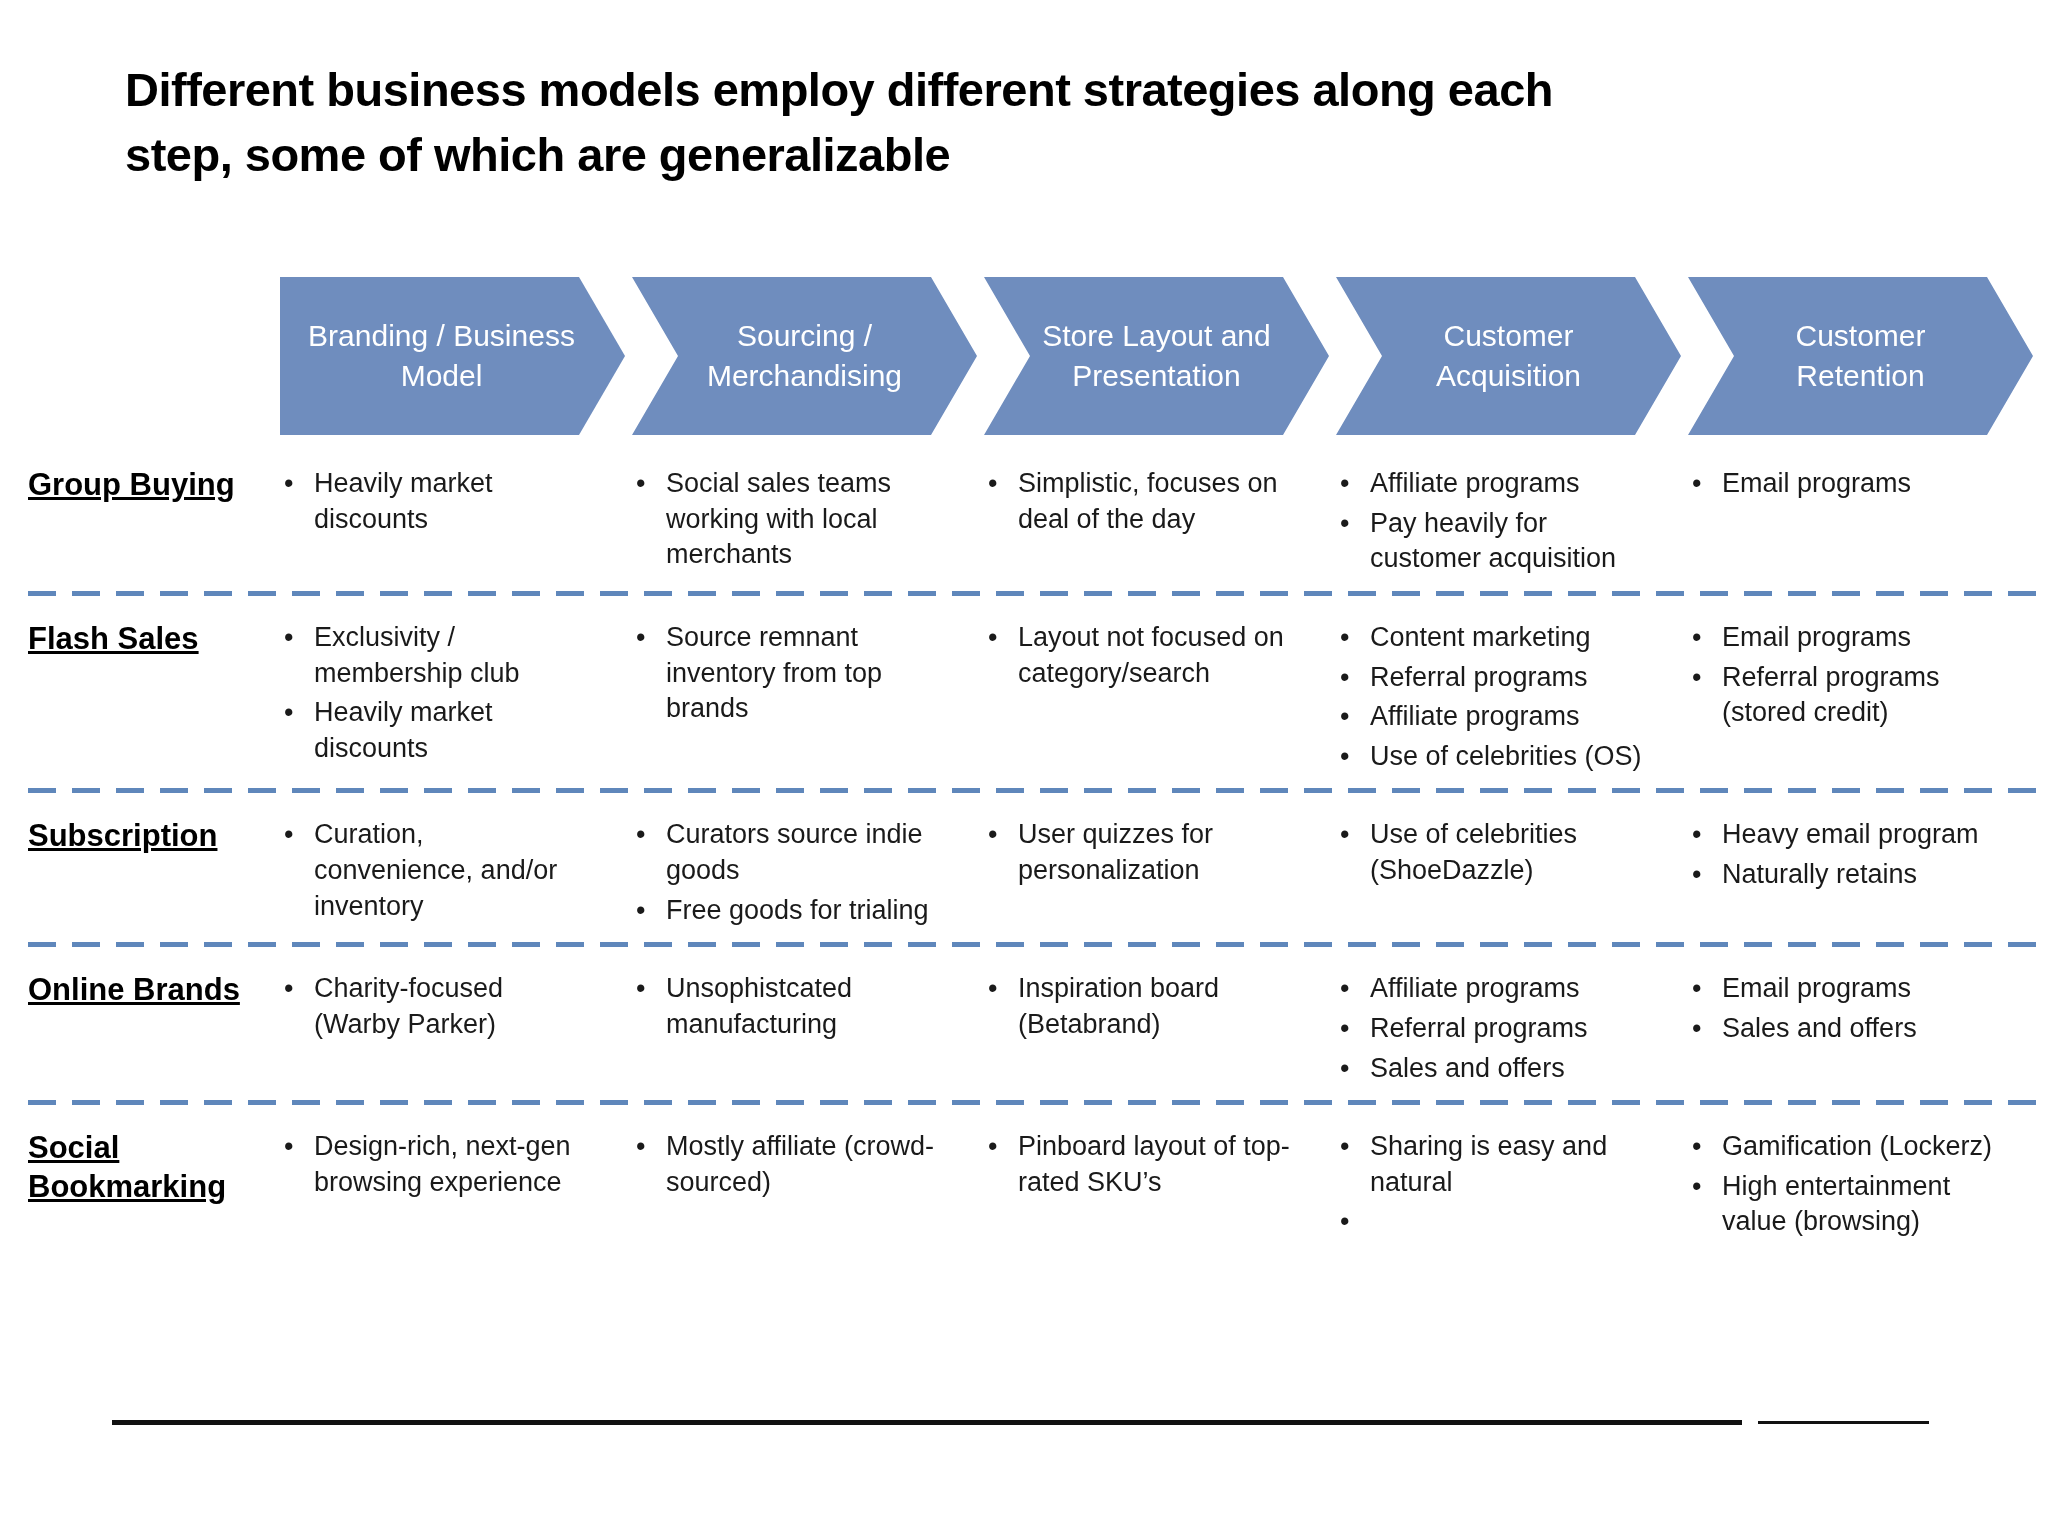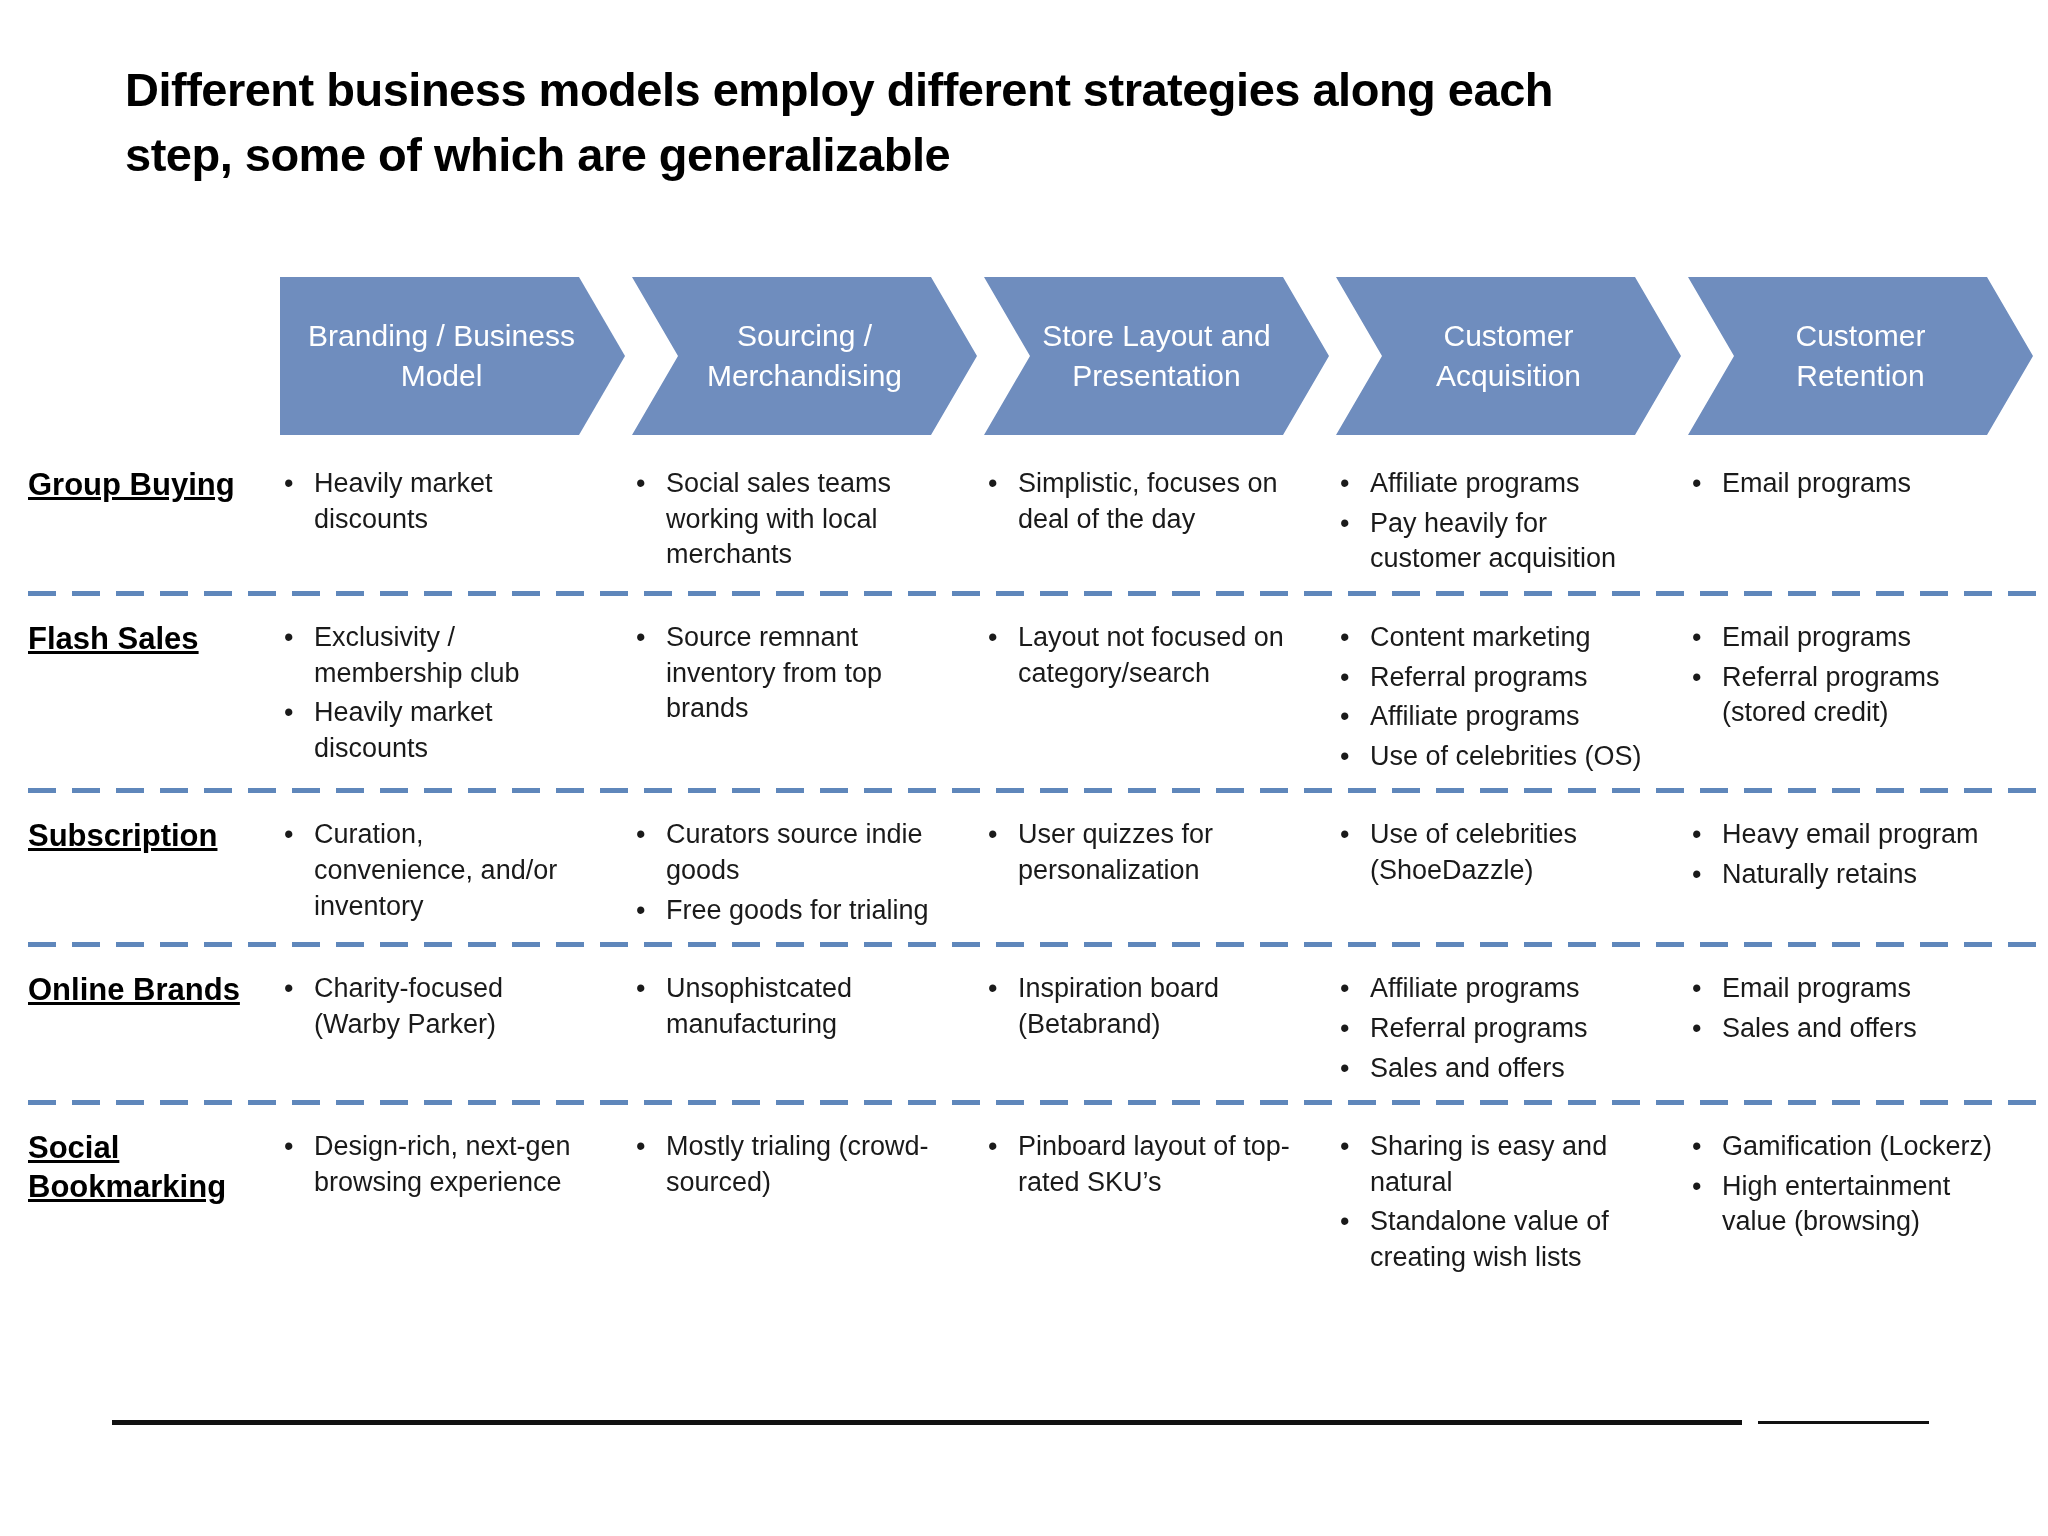--- a/index.html
+++ b/index.html
@@ -346,37 +346,36 @@
           <div class="row-label">Social Bookmarking</div>
           <div class="cell">
             <div class="bullet-item">
               <span class="bullet-marker">•</span>
               <span class="bullet-text">Design-rich, next-gen browsing experience</span>
             </div>
           </div>
           <div class="cell">
             <div class="bullet-item">
               <span class="bullet-marker">•</span>
-              <span class="bullet-text">Mostly trialing (crowd-sourced)</span>
+              <span class="bullet-text">Mostly affiliate (crowd-sourced)</span>
             </div>
           </div>
           <div class="cell">
             <div class="bullet-item">
               <span class="bullet-marker">•</span>
               <span class="bullet-text">Pinboard layout of top-rated SKU’s</span>
             </div>
           </div>
           <div class="cell">
             <div class="bullet-item">
               <span class="bullet-marker">•</span>
               <span class="bullet-text">Sharing is easy and natural</span>
             </div>
             <div class="bullet-item">
               <span class="bullet-marker">•</span>
-              <span class="bullet-text">Standalone value of creating wish lists</span>
             </div>
           </div>
           <div class="cell">
             <div class="bullet-item">
               <span class="bullet-marker">•</span>
               <span class="bullet-text">Gamification (Lockerz)</span>
             </div>
             <div class="bullet-item">
               <span class="bullet-marker">•</span>
               <span class="bullet-text">High entertainment value (browsing)</span>

